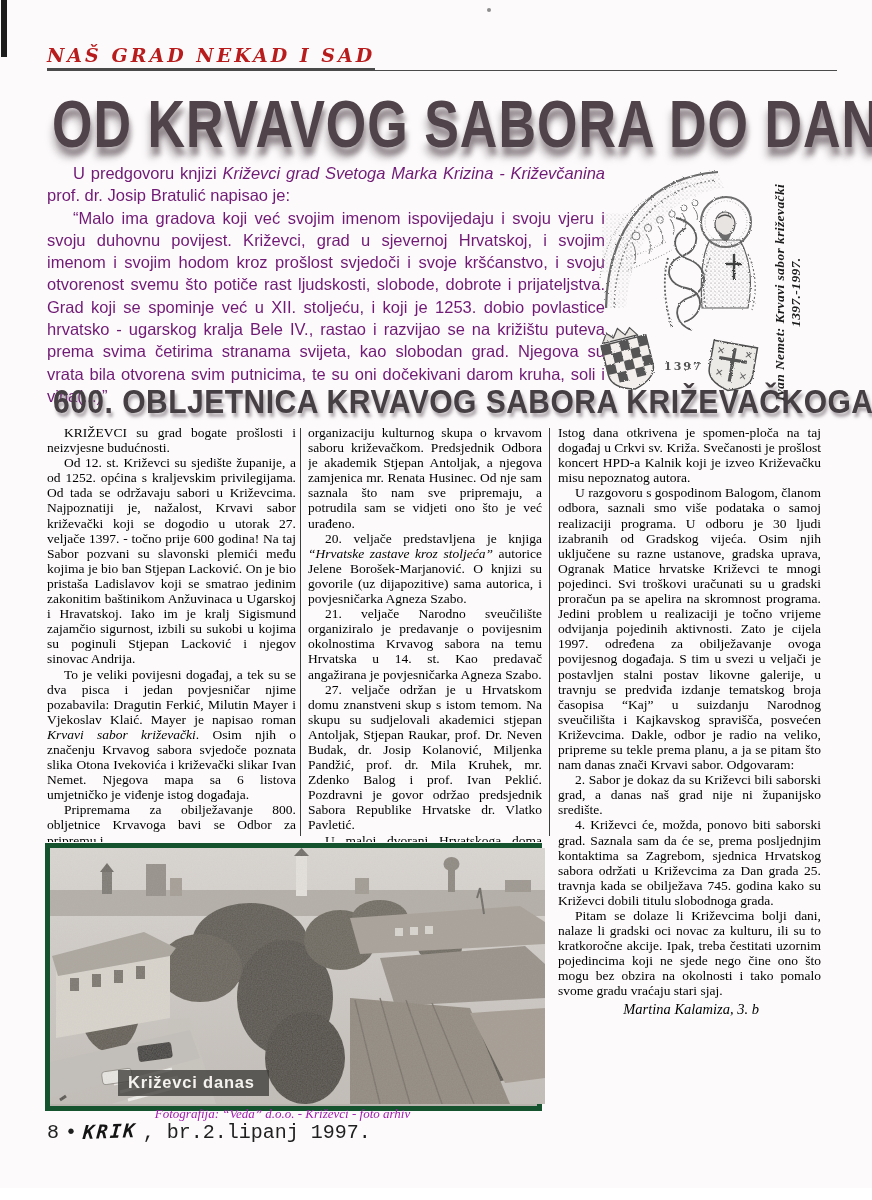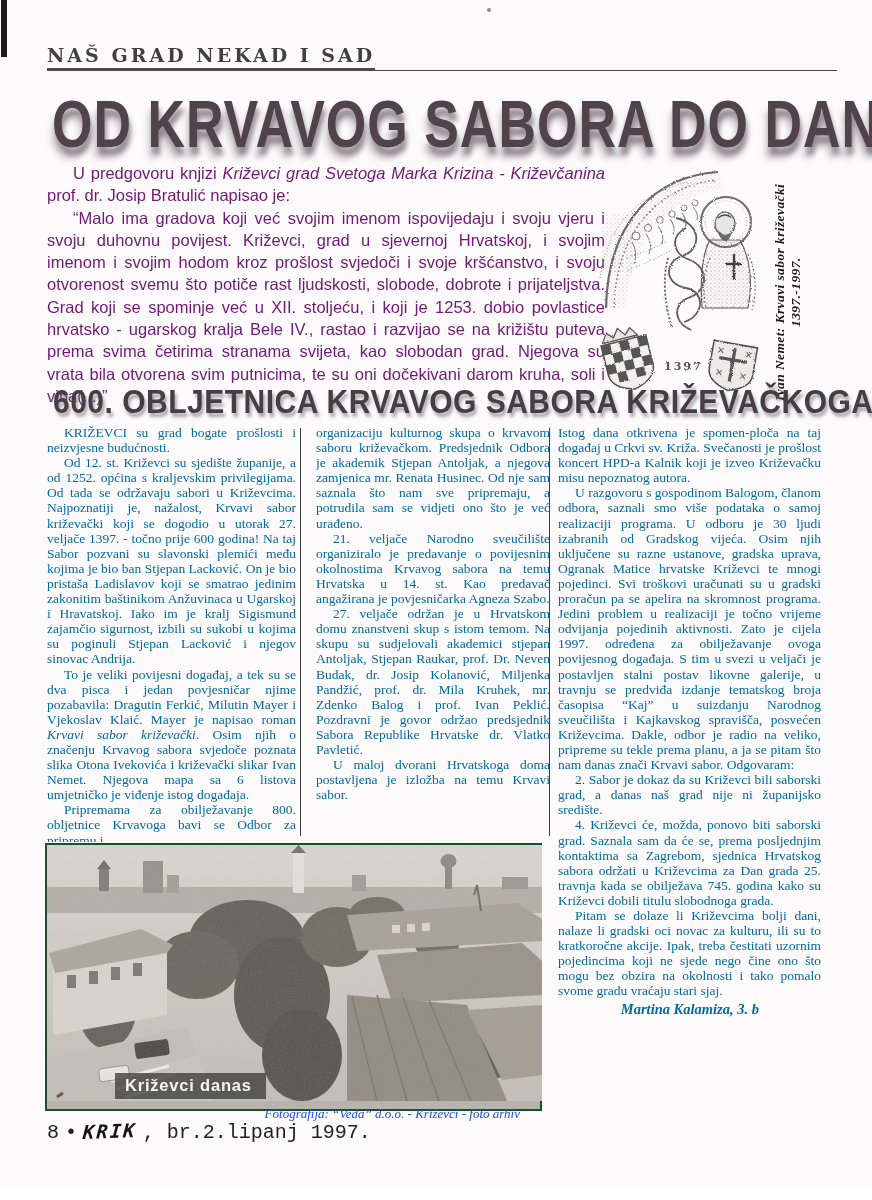--- a/index.html
+++ b/index.html
@@ -5,52 +5,52 @@
   * { margin:0; padding:0; box-sizing:border-box; }
   html,body { background:#ffffff; }
   body { width:872px; height:1200px; position:relative; font-family:"Liberation Serif", serif; color:#222; }
   .page { position:absolute; left:0; top:0; width:872px; height:1188px; background:#fcfafb; overflow:hidden; }
 
   .scan-strip { position:absolute; left:1px; top:0; width:6px; height:57px; background:#1c1c1c; }
   .scan-dot { position:absolute; left:487px; top:8px; width:4px; height:4px; background:#8d8d8d; border-radius:50%; }
 
   
   .kicker-row { position:absolute; left:47px; top:44px; width:790px; border-bottom:1.5px solid #4a4a4a; padding-bottom:4px; }
-  .kicker { display:inline-block; font-family:"DejaVu Serif", serif; font-weight:bold; font-size:19px; letter-spacing:3px; color:#404040; border-bottom:3px solid #4a4a4a; padding-bottom:2px; margin-bottom:-5.5px; }
+  .kicker { display:inline-block; font-family:"DejaVu Serif", serif; font-weight:bold; font-size:19px; letter-spacing:3px; color:#b91c1c; border-bottom:3px solid #4a4a4a; padding-bottom:2px; margin-bottom:-5.5px;font-style:italic; }
 
   .main-title { position:absolute; left:52px; top:86px; width:810px; font-family:"Liberation Sans", sans-serif; font-weight:900; font-size:52px; letter-spacing:1px; color:#50444a; white-space:nowrap; transform:scaleY(1.28); transform-origin:top left;
     text-shadow: 2px 6px 5px rgba(110,98,104,0.65), -2px 8px 7px rgba(130,120,126,0.4); }
 
   
   .intro { position:absolute; left:47px; top:162px; width:558px; font-family:"Liberation Sans", sans-serif; font-size:16.5px; line-height:22.3px; text-align:justify; color:#701a75; }
   .intro p { text-indent:26px; }
 
   
   .illustration { position:absolute; left:598px; top:158px; width:172px; height:252px; }
   .vert-caption { position:absolute; left:772px; top:158px; height:268px; width:26px; writing-mode:vertical-rl; transform:rotate(180deg); font-family:"Liberation Serif", serif; font-style:italic; font-weight:bold; font-size:13.5px; letter-spacing:0.4px; color:#1b1b1b; text-align:center; }
 
   .subtitle { position:absolute; left:53px; top:383px; width:760px; font-family:"Liberation Sans", sans-serif; font-weight:900; font-size:30px; letter-spacing:0.5px; color:#453e43; white-space:nowrap; transform:scaleY(1.12); transform-origin:top left;
     text-shadow:2px 3px 3px rgba(120,110,116,0.6); z-index:4; }
 
   
-  .col { position:absolute; top:425px; font-size:13.5px; line-height:15.1px; text-align:justify; color:#0369a1; overflow:hidden; }
+  .col { position:absolute; top:425px; font-size:13.5px; line-height:15.1px; text-align:justify; color:#000000; overflow:hidden; }
   .col p { text-indent:17px; }
   .col p.noindent { text-indent:0; }
   .col1 { left:47px;  width:249px; height:417px; }
-  .col2 { left:308px; width:234px; height:417px;margin-left:8px; }
+  .col2 { left:308px; width:234px; height:417px; }
   .col3 { left:558px; width:263px; height:714px; }
   .divider { position:absolute; top:428px; width:1px; height:408px; background:#3d3d3d; }
   .div1 { left:300px; } .div2 { left:549px; }
-  .signature { text-align:right; padding-right:62px; font-style:italic; font-size:14.5px; margin-top:3px;font-weight:bold; }
-
-  
-  .photo { position:absolute; left:45px; top:843px; width:497px; height:268px; border:2px solid #14532d; background:#b8b3ad; }
+  .signature { text-align:right; padding-right:62px; font-style:italic; font-size:14.5px; margin-top:3px; }
+
+  
+  .photo { position:absolute; left:45px; top:843px; width:497px; height:268px; border:5px solid #14532d; background:#b8b3ad; }
   .photo svg { display:block; }
   .photo-caption { position:absolute; left:68px; bottom:10px; background:rgba(62,60,58,0.78); color:#f5f3ef; font-family:"Liberation Sans", sans-serif; font-weight:bold; font-size:16.5px; letter-spacing:0.8px; padding:3px 14px 4px 10px; }
-  .photo-credit { position:absolute; left:45px; top:1106px; width:497px; text-align:right; padding-right:22px; font-style:italic; font-size:13px; color:#1d4ed8; font-family:"Liberation Serif", serif; }
+  .photo-credit { position:absolute; left:45px; top:1106px; width:497px; text-align:center; padding-right:22px; font-style:italic; font-size:13px; color:#a21caf; font-family:"Liberation Serif", serif; }
 
   
   .page-footer { position:absolute; left:47px; top:1120px; font-family:"Liberation Mono", monospace; font-size:20px; color:#1f1f1f; display:flex; align-items:baseline; gap:6px; }
   .krik { font-family:"DejaVu Sans Mono", monospace; font-weight:bold; font-style:italic; font-size:19px; letter-spacing:2px; transform:rotate(-2deg) skewX(-6deg); display:inline-block; color:#141414; }
 </style>
 </head>
 <body>
 
 <div class="page">
 
@@ -155,20 +155,21 @@
 
   <div class="col col1">
       <p><span>KRIŽEVCI su grad bogate prošlosti i neizvjesne budućnosti.</span></p>
       <p><span>Od 12. st. Križevci su sjedište županije, a od 1252. općina s kraljevskim privilegijama. Od tada se održavaju sabori u Križevcima. Najpoznatiji je, nažalost, Krvavi sabor križevački koji se dogodio u utorak 27. veljače 1397. - točno prije 600 godina! Na taj Sabor pozvani su slavonski plemići među kojima je bio ban Stjepan Lacković. On je bio pristaša Ladislavov koji se smatrao jedinim zakonitim baštinikom Anžuvinaca u Ugarskoj i Hravatskoj. Iako im je kralj Sigismund zajamčio sigurnost, izbili su sukobi u kojima su poginuli Stjepan Lacković i njegov sinovac Andrija.</span></p>
       <p><span>To je veliki povijesni događaj, a tek su se dva pisca i jedan povjesničar njime pozabavila: Dragutin Ferkić, Milutin Mayer i Vjekoslav Klaić. Mayer je napisao roman </span><i>Krvavi sabor križevački</i><span>. Osim njih o značenju Krvavog sabora svjedoče poznata slika Otona Ivekovića i križevački slikar Ivan Nemet. Njegova mapa sa 6 listova umjetničko je viđenje istog događaja.</span></p>
       <p><span>Pripremama za obilježavanje 800. obljetnice Krvavoga bavi se Odbor za pripremu i</span></p>
     </div>
   <div class="divider div1"></div>
   <div class="col col2">
       <p class="noindent"><span>organizaciju kulturnog skupa o krvavom saboru križevačkom. Predsjednik Odbora je akademik Stjepan Antoljak, a njegova zamjenica mr. Renata Husinec. Od nje sam saznala što nam sve pripremaju, a potrudila sam se vidjeti ono što je već urađeno.</span></p>
+      <p><span>20. veljače predstavljena je knjiga </span><i>“Hrvatske zastave kroz stoljeća”</i><span> autorice Jelene Borošek-Marjanović. O knjizi su govorile (uz dijapozitive) sama autorica, i povjesničarka Agneza Szabo.</span></p>
       <p><span>21. veljače Narodno sveučilište organiziralo je predavanje o povijesnim okolnostima Krvavog sabora na temu Hrvatska u 14. st. Kao predavač angažirana je povjesničarka Agneza Szabo.</span></p>
       <p><span>27. veljače održan je u Hrvatskom domu znanstveni skup s istom temom. Na skupu su sudjelovali akademici stjepan Antoljak, Stjepan Raukar, prof. Dr. Neven Budak, dr. Josip Kolanović, Miljenka Pandžić, prof. dr. Mila Kruhek, mr. Zdenko Balog i prof. Ivan Peklić. Pozdravni je govor održao predsjednik Sabora Republike Hrvatske dr. Vlatko Pavletić.</span></p>
       <p><span>U maloj dvorani Hrvatskoga doma postavljena je izložba na temu Krvavi sabor.</span></p>
     </div>
   <div class="divider div2"></div>
   <div class="col col3">
     <div>
         <p class="noindent"><span>Istog dana otkrivena je spomen-ploča na taj događaj u Crkvi sv. Križa. Svečanosti je prošlost koncert HPD-a Kalnik koji je izveo Križevačku misu nepoznatog autora.</span></p>
         <p><span>U razgovoru s gospodinom Balogom, članom odbora, saznali smo više podataka o samoj realizaciji programa. U odboru je 30 ljudi izabranih od Gradskog vijeća. Osim njih uključene su razne ustanove, gradska uprava, Ogranak Matice hrvatske Križevci te mnogi pojedinci. Svi troškovi uračunati su u gradski proračun pa se apelira na skromnost programa. Jedini problem u realizaciji je točno vrijeme odvijanja pojedinih aktivnosti. Zato je cijela 1997. određena za obilježavanje ovoga povijesnog događaja. S tim u svezi u veljači je postavljen stalni postav likovne galerije, u travnju se predviđa izdanje tematskog broja časopisa “Kaj” u suizdanju Narodnog sveučilišta i Kajkavskog spravišča, posvećen Križevcima. Dakle, odbor je radio na veliko, pripreme su tekle prema planu, a ja se pitam što nam danas znači Krvavi sabor. Odgovaram:</span></p>
         <p><span>2. Sabor je dokaz da su Križevci bili saborski grad, a danas naš grad nije ni županijsko središte.</span></p>

